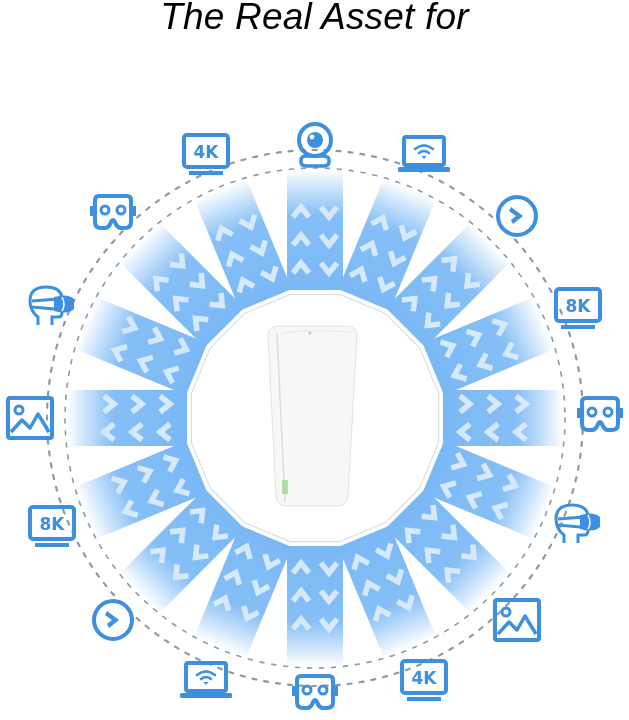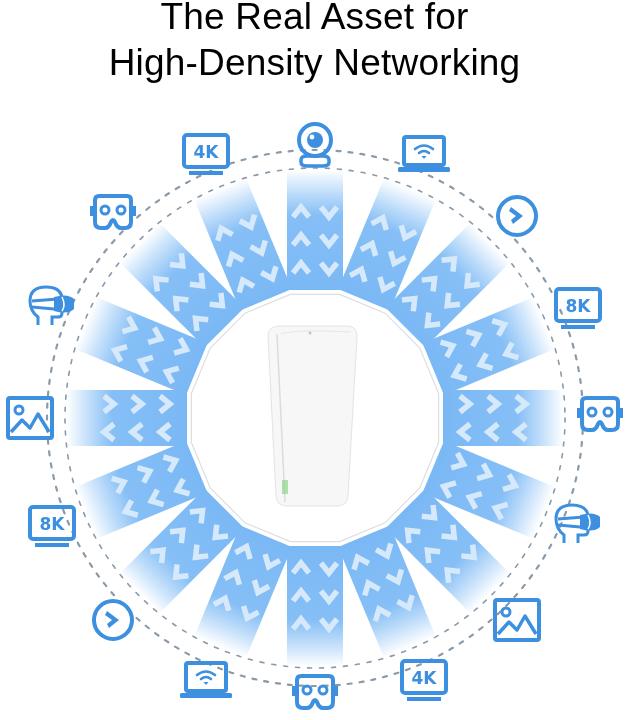--- a/index.html
+++ b/index.html
@@ -1,29 +1,28 @@
 <!DOCTYPE html>
 <html><head>
 <meta charset="utf-8">
 <style>
   html, body { margin: 0; padding: 0; background: #ffffff; }
   body { width: 629px; height: 720px; position: relative; overflow: hidden; font-family: "Liberation Sans", "DejaVu Sans", sans-serif; }
-  .title { position: absolute; left: 0; top: 0; width: 629px; text-align: center; color: #000; font-size: 37px; line-height: 46px; letter-spacing: 0.2px; }
+  .title { position: absolute; left: 0; top: 0; width: 629px; text-align: center; color: #000; font-size: 37px; line-height: 46px; letter-spacing: 0.2px; font-style: italic; }
   .title .l1 { display:block; margin-top: -6px; }
   .title .l2 { display:block; }
   #diagram { position: absolute; left: 0; top: 0; width: 629px; height: 720px; }
   .icon-wrap { position: absolute; width: 56px; height: 56px; transform: translate(-50%, -50%); }
   .icon-wrap svg { width: 56px; height: 56px; overflow: visible; }
 </style>
 </head>
 <body>
 
 <div class="title">
   <span class="l1">The Real Asset for</span>
-  <span class="l2">High-Density Networking</span>
 </div>
 
 <svg id="diagram" viewBox="0 0 629 720" xmlns="http://www.w3.org/2000/svg">
   <defs>
     <linearGradient id="beamGrad" x1="0" y1="1" x2="0" y2="0">
       <stop offset="0" stop-color="#7ab8f5"></stop>
       <stop offset="0.62" stop-color="#86bff6"></stop>
       <stop offset="1" stop-color="#7ab8f5" stop-opacity="0"></stop>
     </linearGradient>
   </defs>

